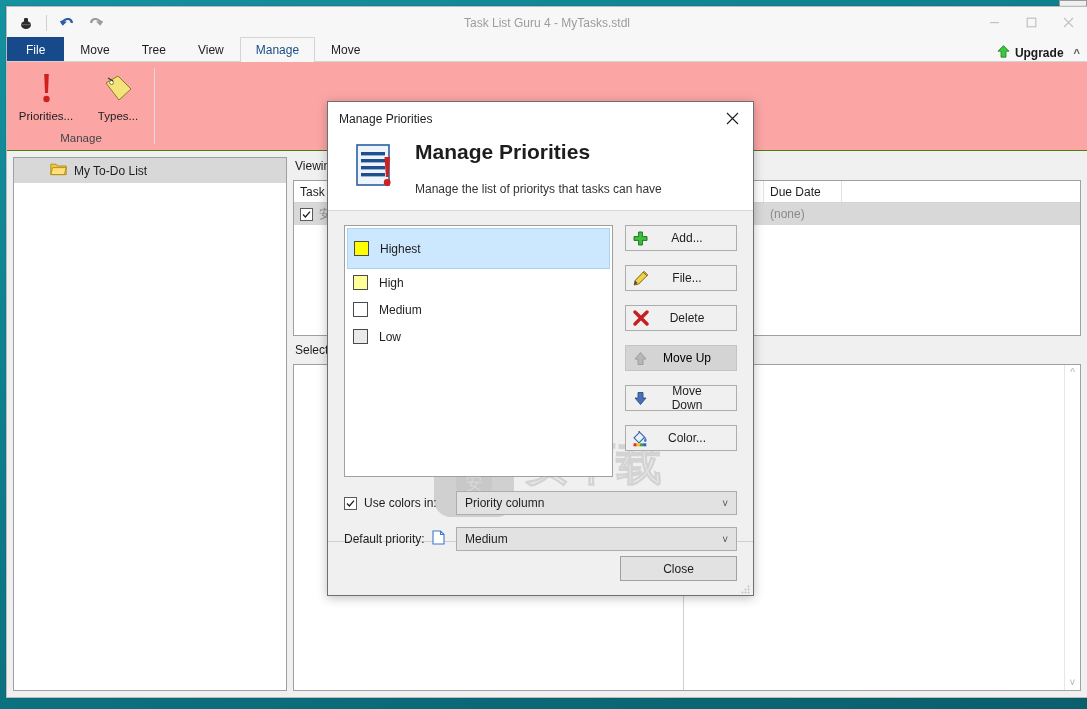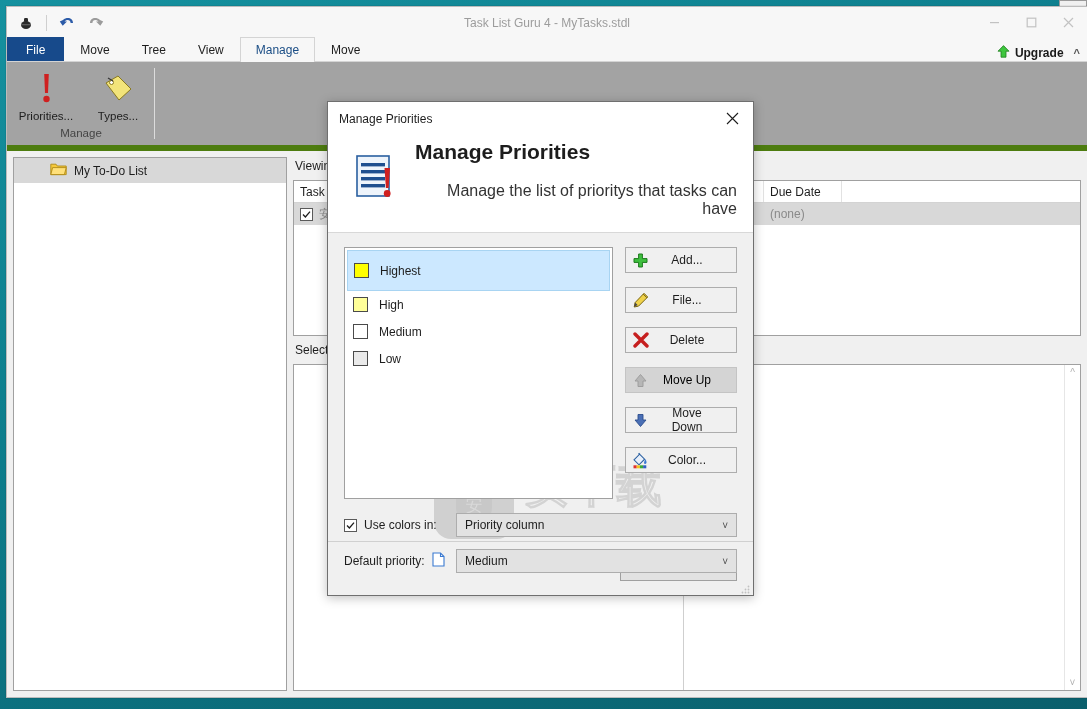--- a/index.html
+++ b/index.html
@@ -82,21 +82,21 @@
     margin-bottom:-1px; height:25px; line-height:24px;
   }
   .upgrade {
     margin-left:auto; display:flex; align-items:center; gap:5px;
     padding-right:7px; font-size:12px; font-weight:bold; color:#1a1a1a;
   }
   .upg-caret { color:#555; font-size:11px; margin-left:5px; }
 
   
   .ribbon {
-    height:89px; background:#a3a3a3; border-bottom:6px solid #4d7c0f;
+    height:89px; background:#fca5a5; border-bottom:1px solid #4d7c0f;
     display:flex; flex:0 0 auto; position:relative;
   }
   .rgroup { width:148px; display:flex; flex-direction:column; position:relative; }
   .rgroup .ritems { flex:1; display:flex; align-items:flex-start; padding:6px 0 0 6px; gap:6px; }
   .ritem {
     width:66px; display:flex; flex-direction:column; align-items:center; gap:4px;
     padding-top:4px; font-size:11.5px; color:#1d1d1d;
   }
   .ritem .glyph { height:34px; display:flex; align-items:center; justify-content:center; }
   .rgroup .rlabel { height:18px; text-align:center; font-size:11.5px; color:#444; }
@@ -163,21 +163,21 @@
   }
   .dlg-x {
     margin-left:auto; width:42px; height:33px;
     display:flex; align-items:center; justify-content:center; color:#1d1d1d;
   }
   .dlg-banner {
     background:#fff; border-bottom:1px solid #d8d8d8;
     display:flex; align-items:center; gap:15px; padding:4px 16px 14px 28px; flex:0 0 auto;
   }
   .banner-text .bt-h { font-size:21px; font-weight:bold; color:#1d1d1d; line-height:26px; }
-  .banner-text .bt-s { font-size:16px; color:#333; margin-top:17px;text-align:right; }
+  .banner-text .bt-s { font-size:12px; color:#333; margin-top:17px;text-align:right; }
 
   .dlg-body { flex:1; padding:14px 16px 0 16px; position:relative; min-height:0; }
   .dlg-cols { display:flex; gap:12px; }
 
   .prio-list {
     width:283px; height:252px; background:#fff; border:1px solid #a0a0a0;
     padding:2px; position:relative; z-index:2;
   }
   .prio-item {
     height:27px; display:flex; align-items:center; gap:11px; padding-left:6px;

